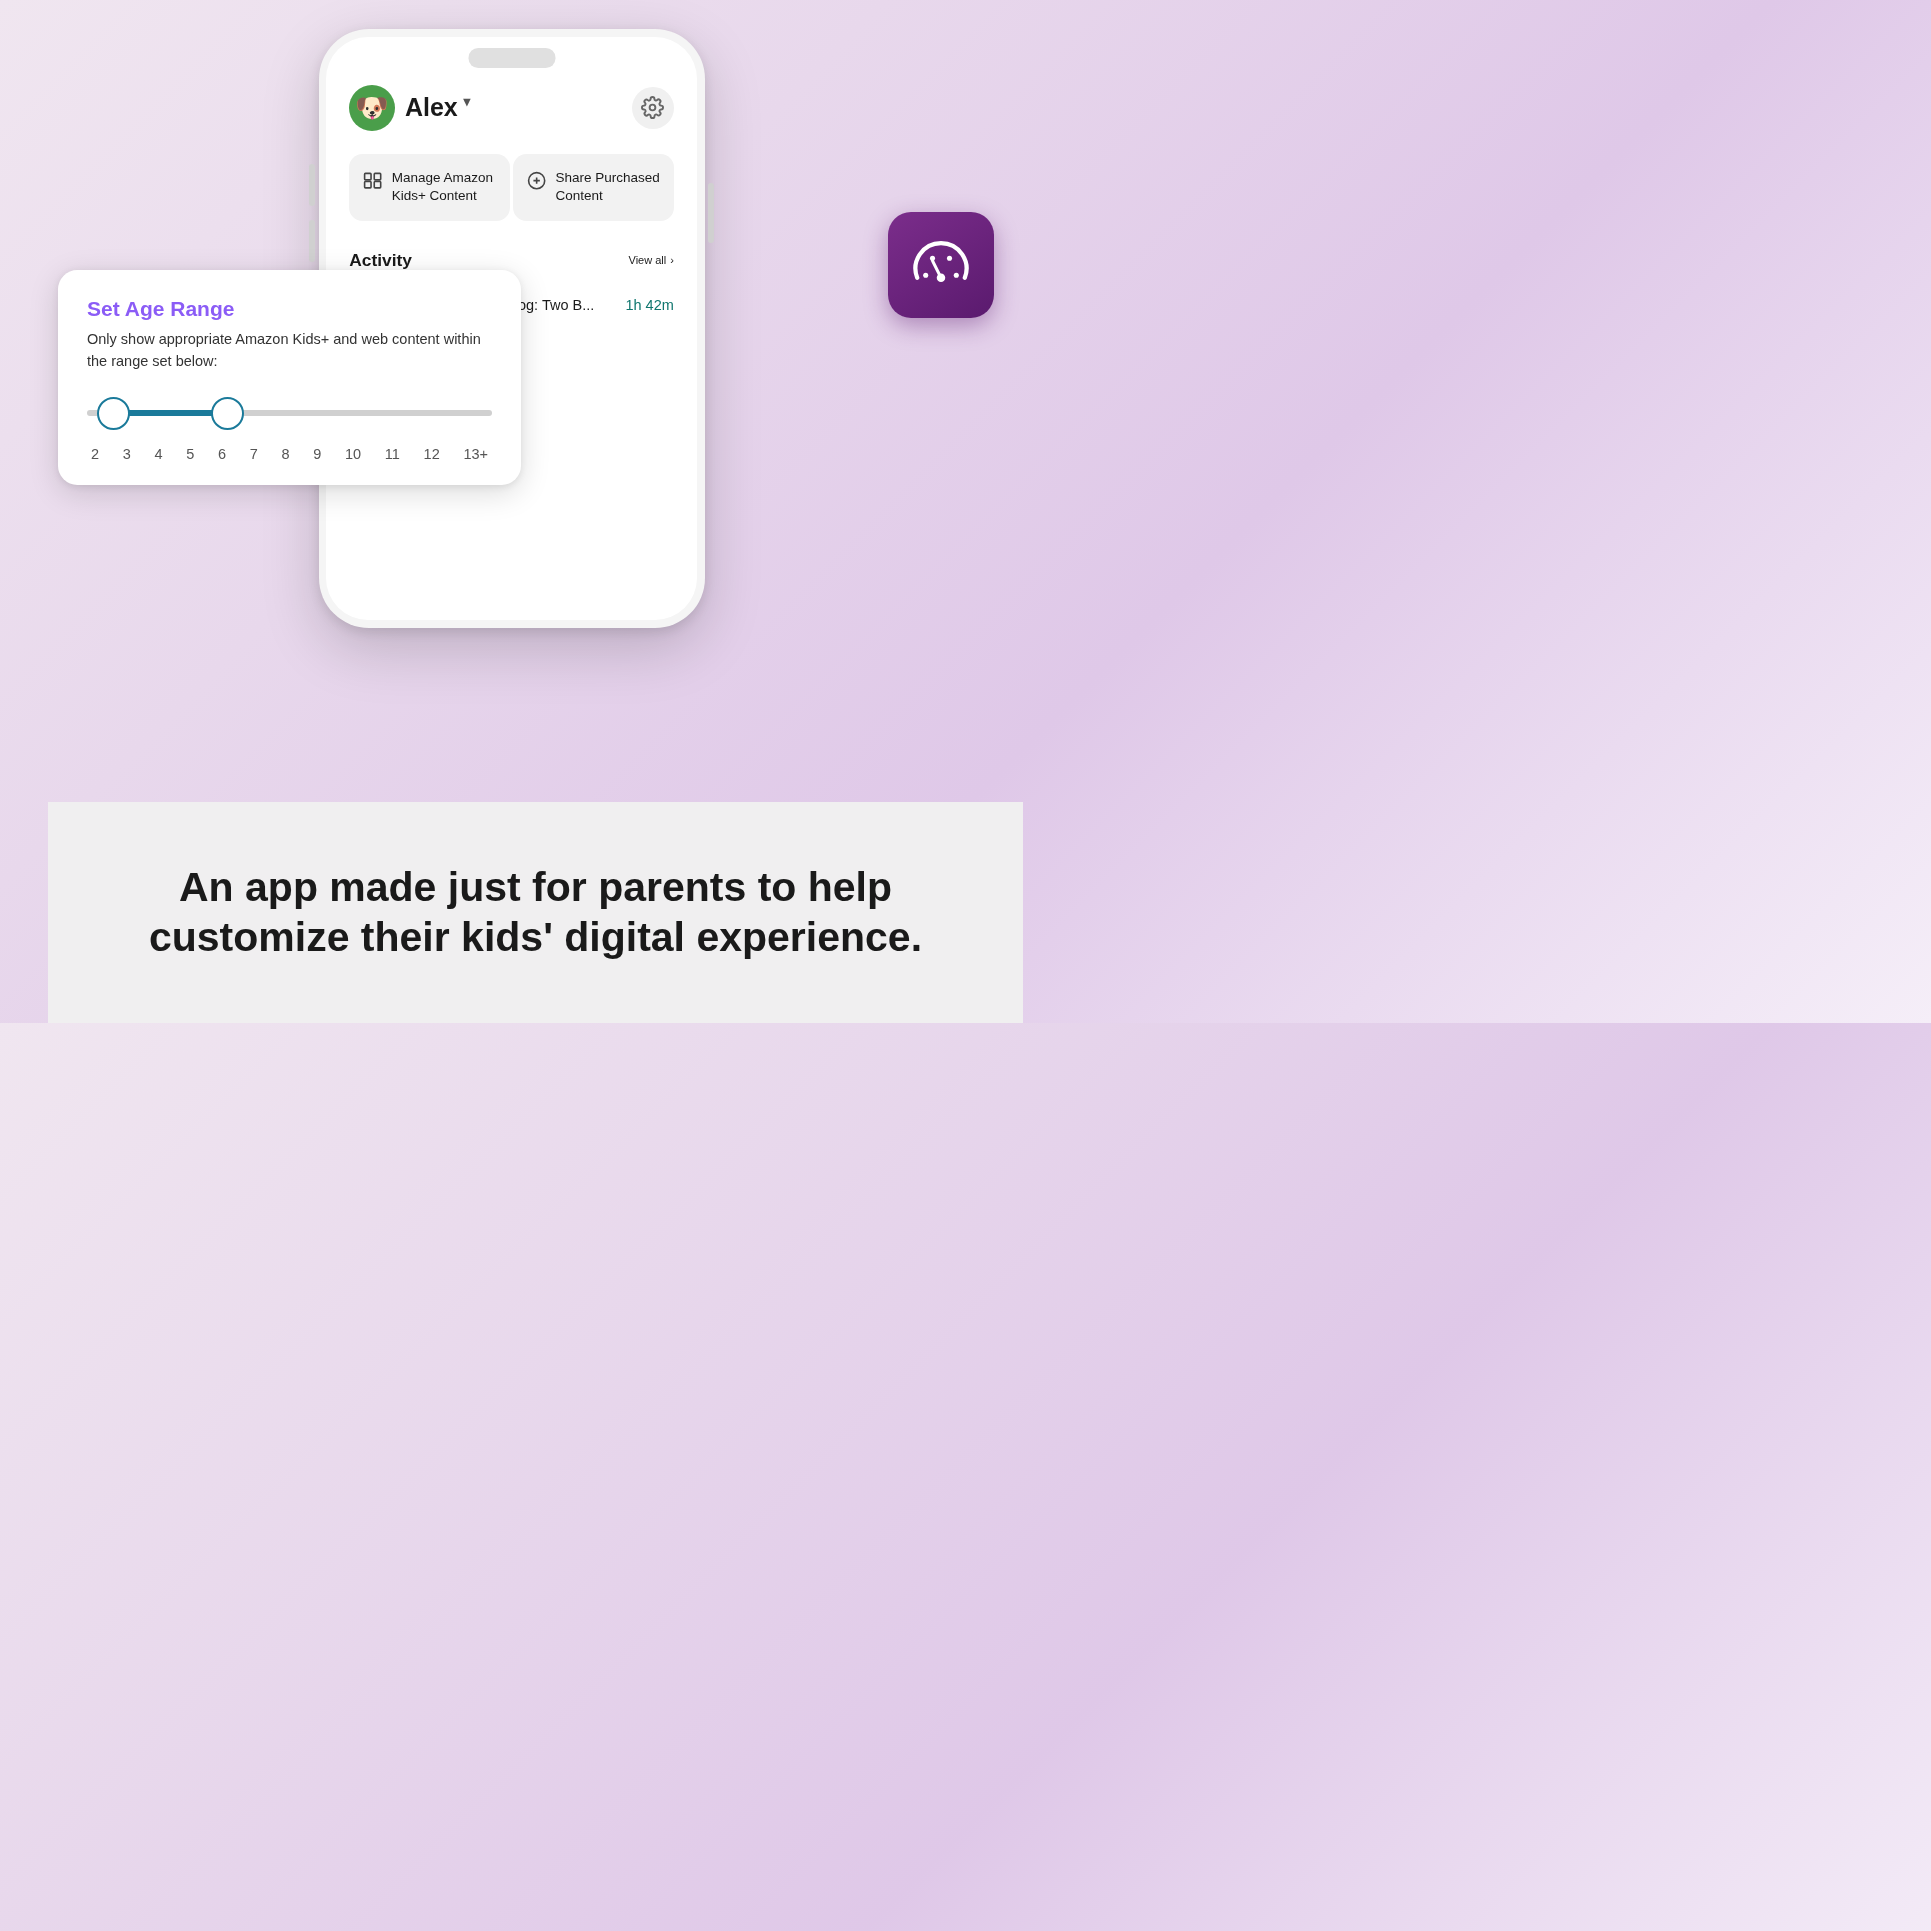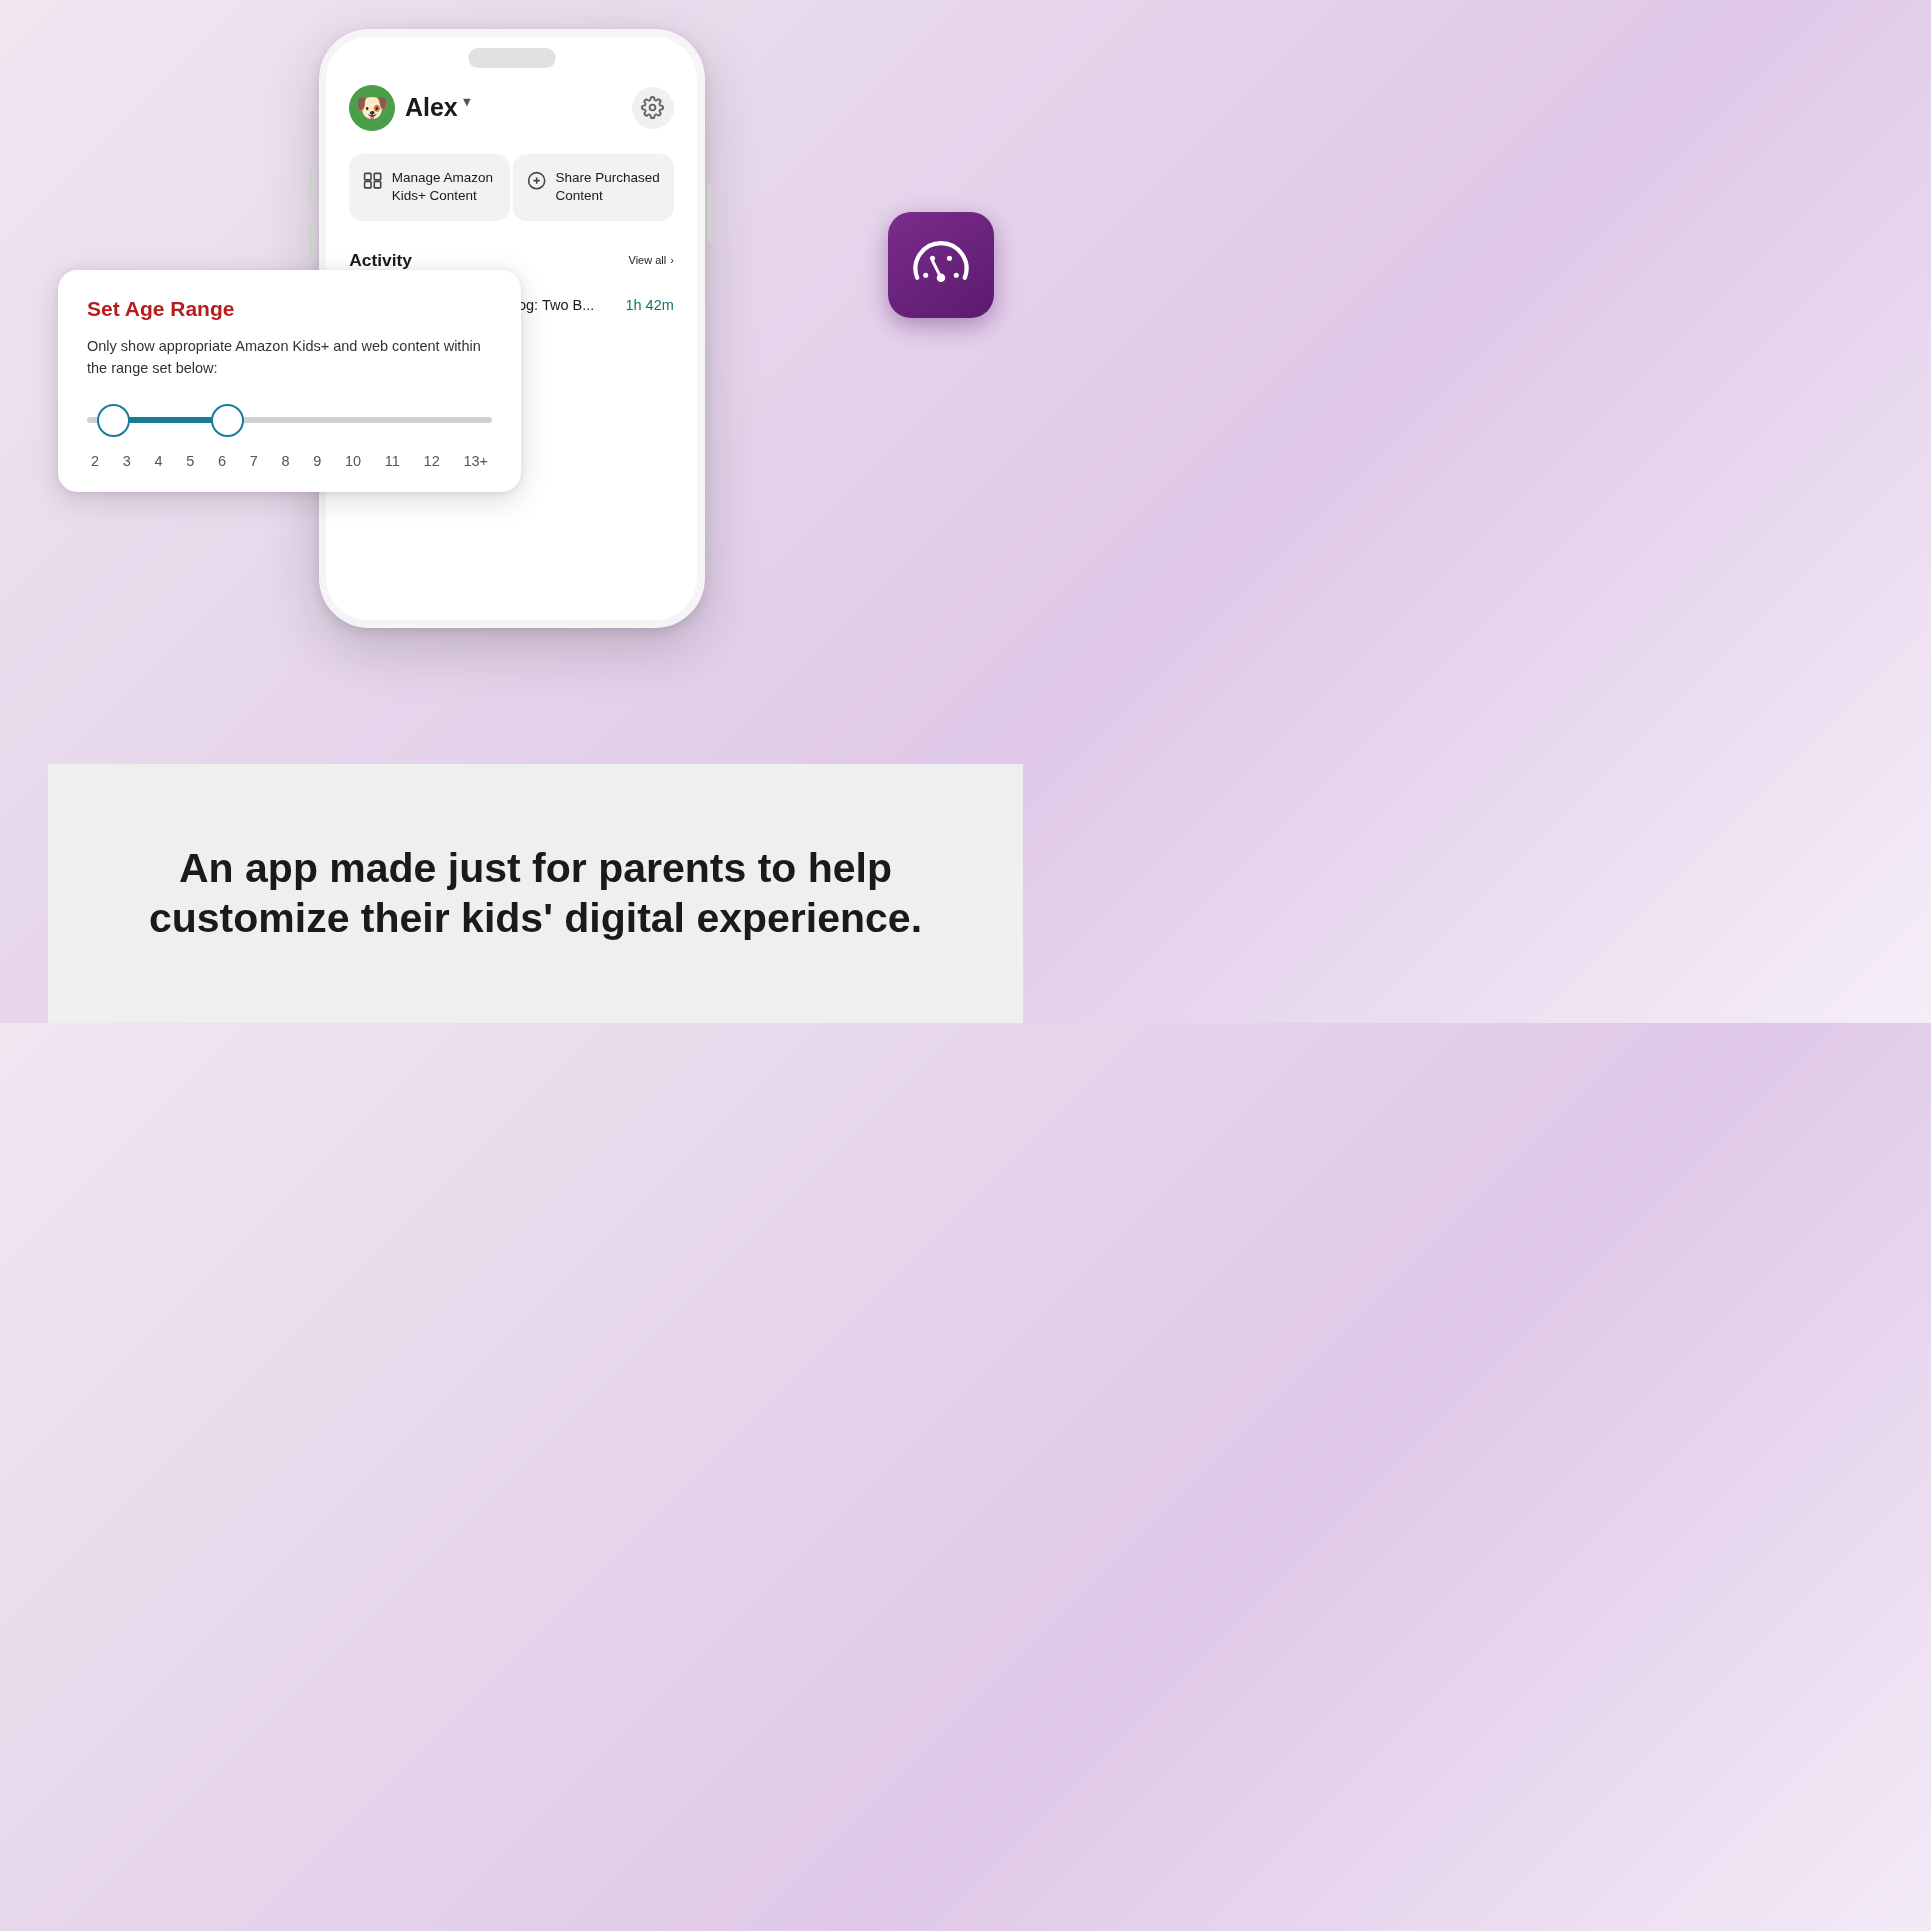--- a/index.html
+++ b/index.html
@@ -227,22 +227,22 @@
       background: #ffffff;
       border-radius: 19.3px;
       padding: 27px 29px 23px;
       box-shadow: 0 7.7px 31px rgba(0,0,0,0.14), 0 1.9px 7.7px rgba(0,0,0,0.08);
       z-index: 5;
     }
 
     .age-range-title {
       font-size: 21px;
       font-weight: 800;
-      color: #b91c1c;
-      margin-bottom: 15px;
+      color: #8b5cf6;
+      margin-bottom: 8px;
     }
 
     .age-range-desc {
       font-size: 14.5px;
       color: #333;
       line-height: 1.5;
       margin-bottom: 21px;
     }
 
     
@@ -323,21 +323,21 @@
       width: 68px;
       height: 68px;
     }
 
     
     .bottom-text-area {
       position: absolute;
       bottom: 0;
       left: 0;
       right: 0;
-      height: 259px;
+      height: 221px;
       background: #f0eff0;
       display: flex;
       align-items: center;
       justify-content: center;
       padding: 0 58px;
       z-index: 1;
       margin-left: 48px;
     }
 
     .bottom-tagline {

